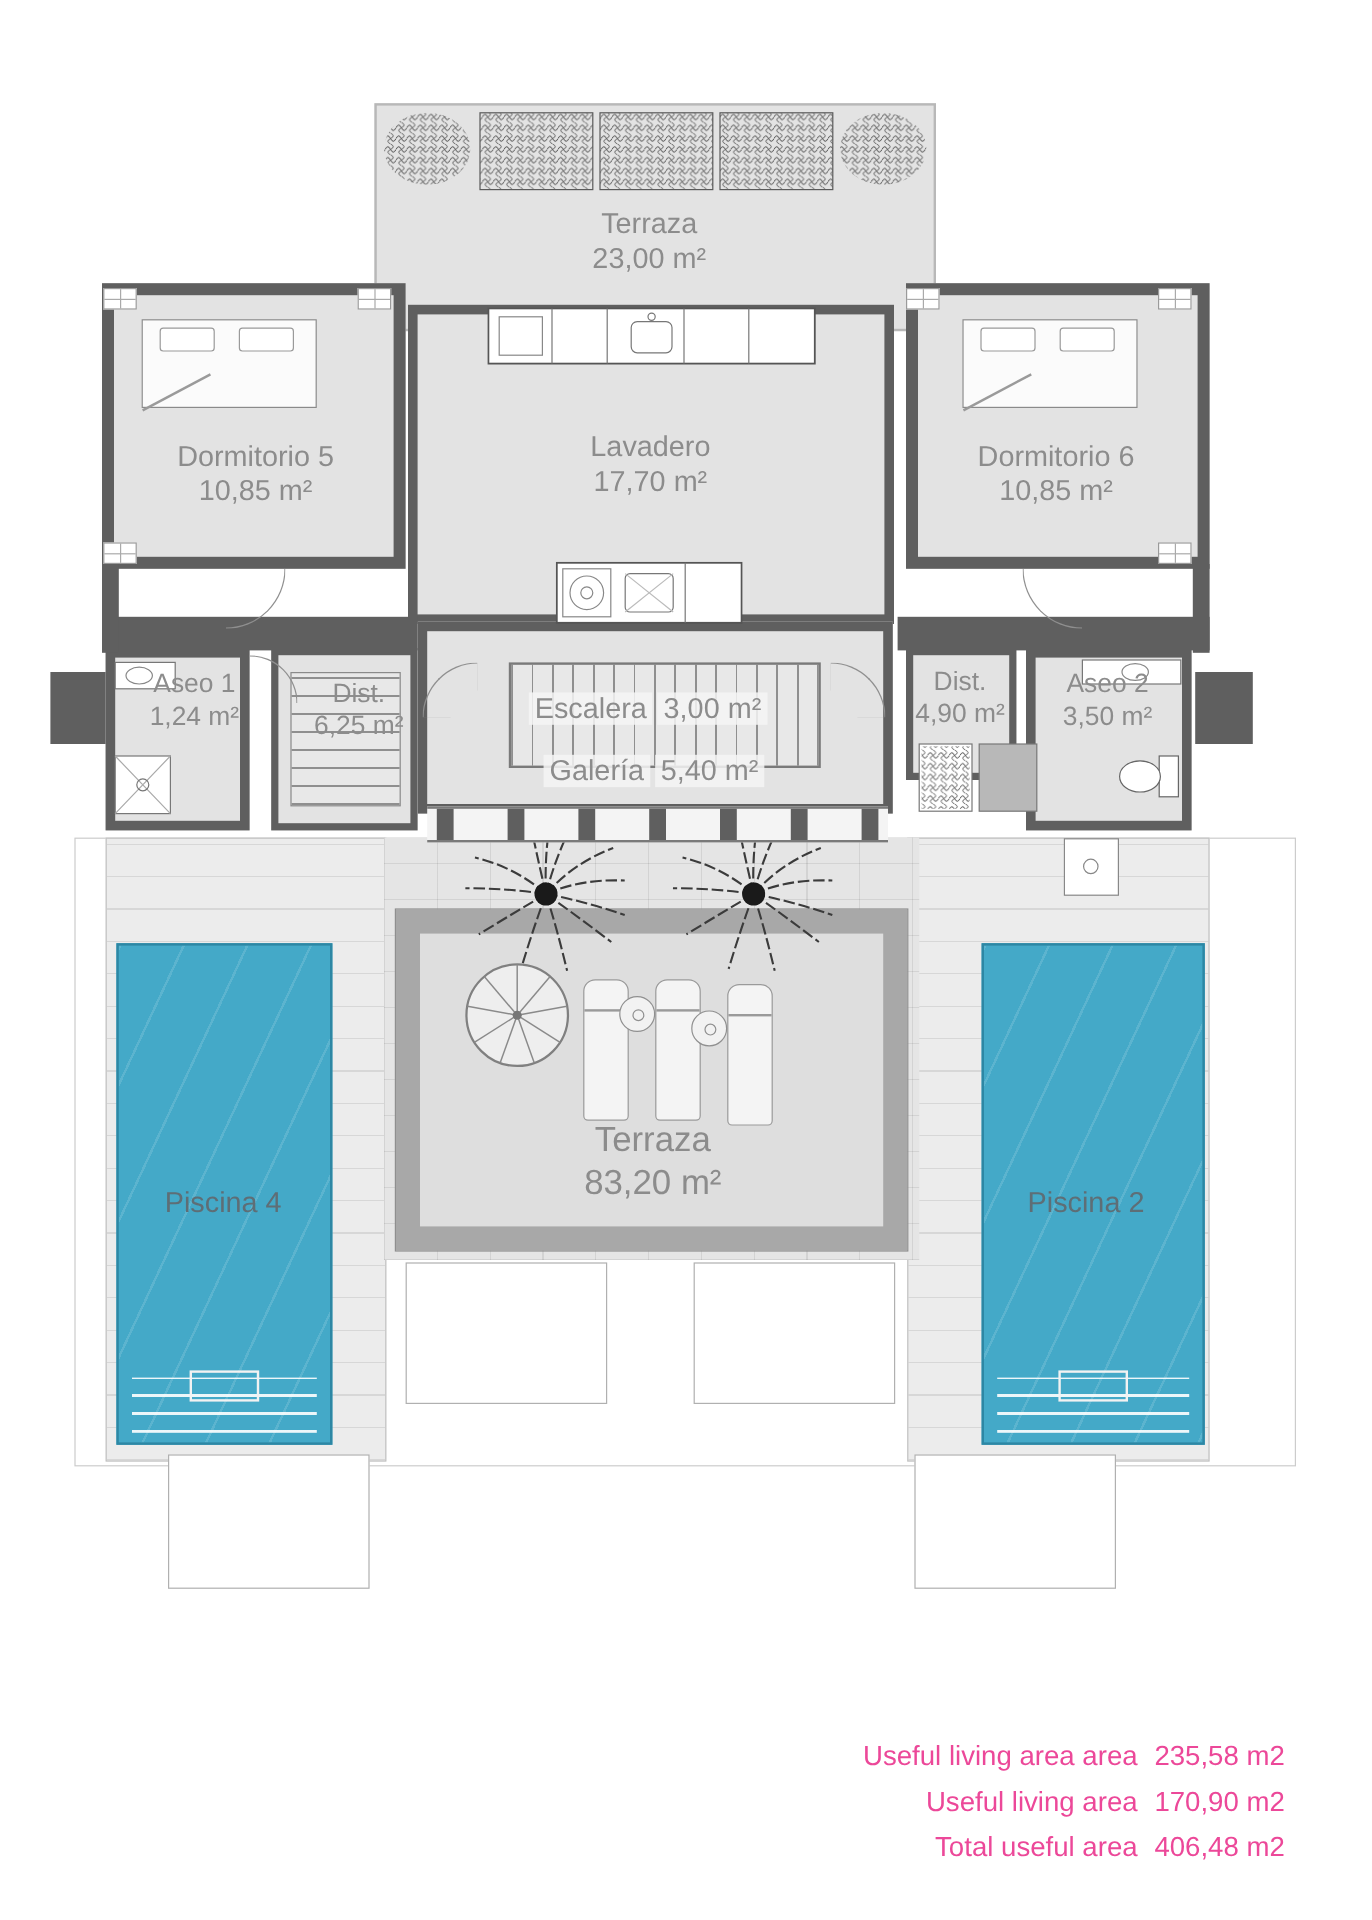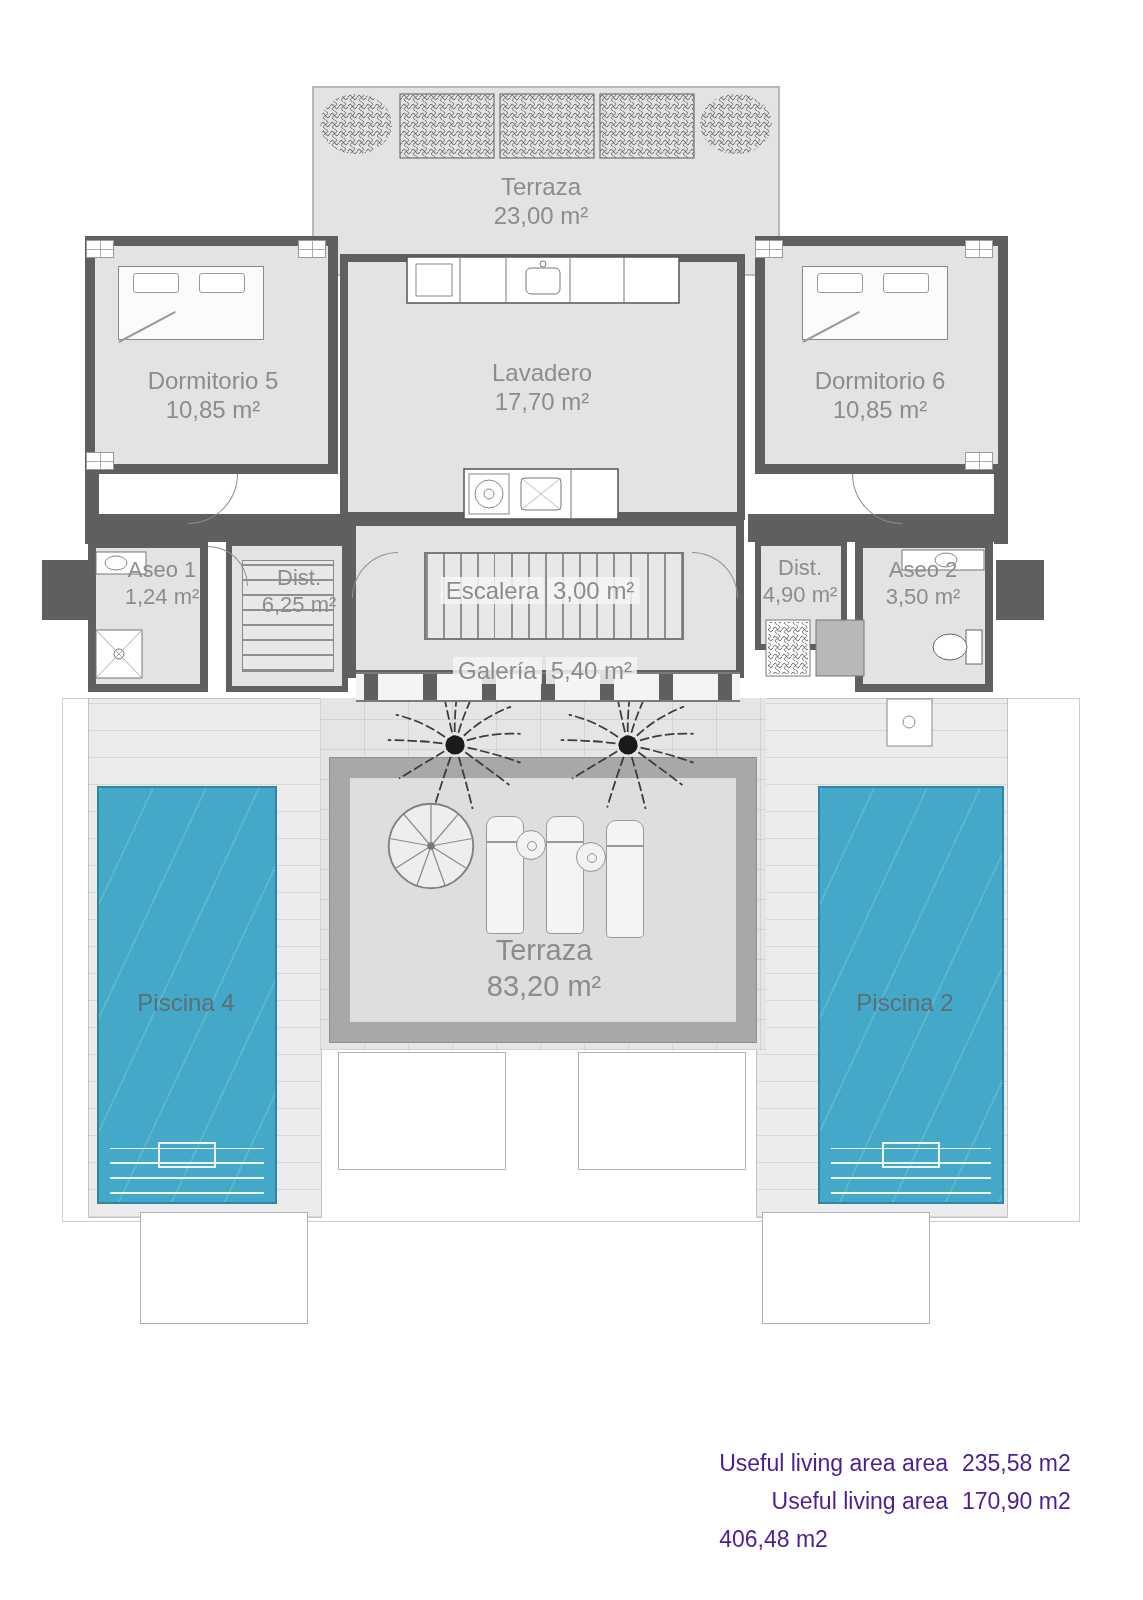--- a/index.html
+++ b/index.html
@@ -59,21 +59,21 @@
   .lounger { position:absolute; width:38px; height:118px; background:#f4f4f4; border:1.5px solid #9a9a9a;
           border-radius:10px 10px 4px 4px; z-index:18; }
   .lline { margin-top:24px; height:1.5px; background:#9a9a9a; }
   .sidetable { position:absolute; width:30px; height:30px; border-radius:50%; background:#f2f2f2;
           border:1.5px solid #909090; z-index:19; }
   .sidetable::after { content:""; position:absolute; left:50%; top:50%; width:8px; height:8px;
           margin:-4px 0 0 -4px; border:1px solid #909090; border-radius:50%; }
   svg.abs { z-index:21; }
   .summary { position:absolute; right:63px; top:1444px; display:grid;
           grid-template-columns:auto 118px; column-gap:14px; font-size:23px; line-height:38px;
-          color:#4c1d95; z-index:50; }
+          color:#ec4899; z-index:50; }
   .slabel { text-align:right; }
   .svalue { text-align:left; }
 </style>
 </head>
 <body>
 
 <div id="plan">
 
   <div class="abs" style="left:62px;top:698px;width:1018px;height:524px;border:1px solid #cccccc;"></div>
 
@@ -296,21 +296,21 @@
     <div>Aseo 1</div>
     <div>1,24 m²</div>
   </div>
   <div class="lbl small" style="left:299px;top:564px;">
     <div>Dist.</div>
     <div>6,25 m²</div>
   </div>
   <div class="lbl halo" style="left:540px;top:576px;">
     <span>Escalera</span><span>3,00 m²</span>
   </div>
-  <div class="lbl halo" style="left:545px;top:628px;margin-top:28px;">
+  <div class="lbl halo" style="left:545px;top:628px;">
     <span>Galería</span><span>5,40 m²</span>
   </div>
   <div class="lbl small" style="left:800px;top:554px;">
     <div>Dist.</div>
     <div>4,90 m²</div>
   </div>
   <div class="lbl small" style="left:923px;top:556px;">
     <div>Aseo 2</div>
     <div>3,50 m²</div>
   </div>
@@ -323,16 +323,17 @@
   </div>
   <div class="lbl pool-lbl" style="left:905px;top:988px;text-align:right;">
     <div>Piscina 2</div>
   </div>
 
   <div class="summary">
     <span class="slabel">Useful living area area</span>
     <span class="svalue">235,58 m2</span>
     <span class="slabel">Useful living area</span>
     <span class="svalue">170,90 m2</span>
+    <span class="slabel">Total useful area</span>
     <span class="svalue">406,48 m2</span>
   </div>
 
 </div>
 
 </body></html>

